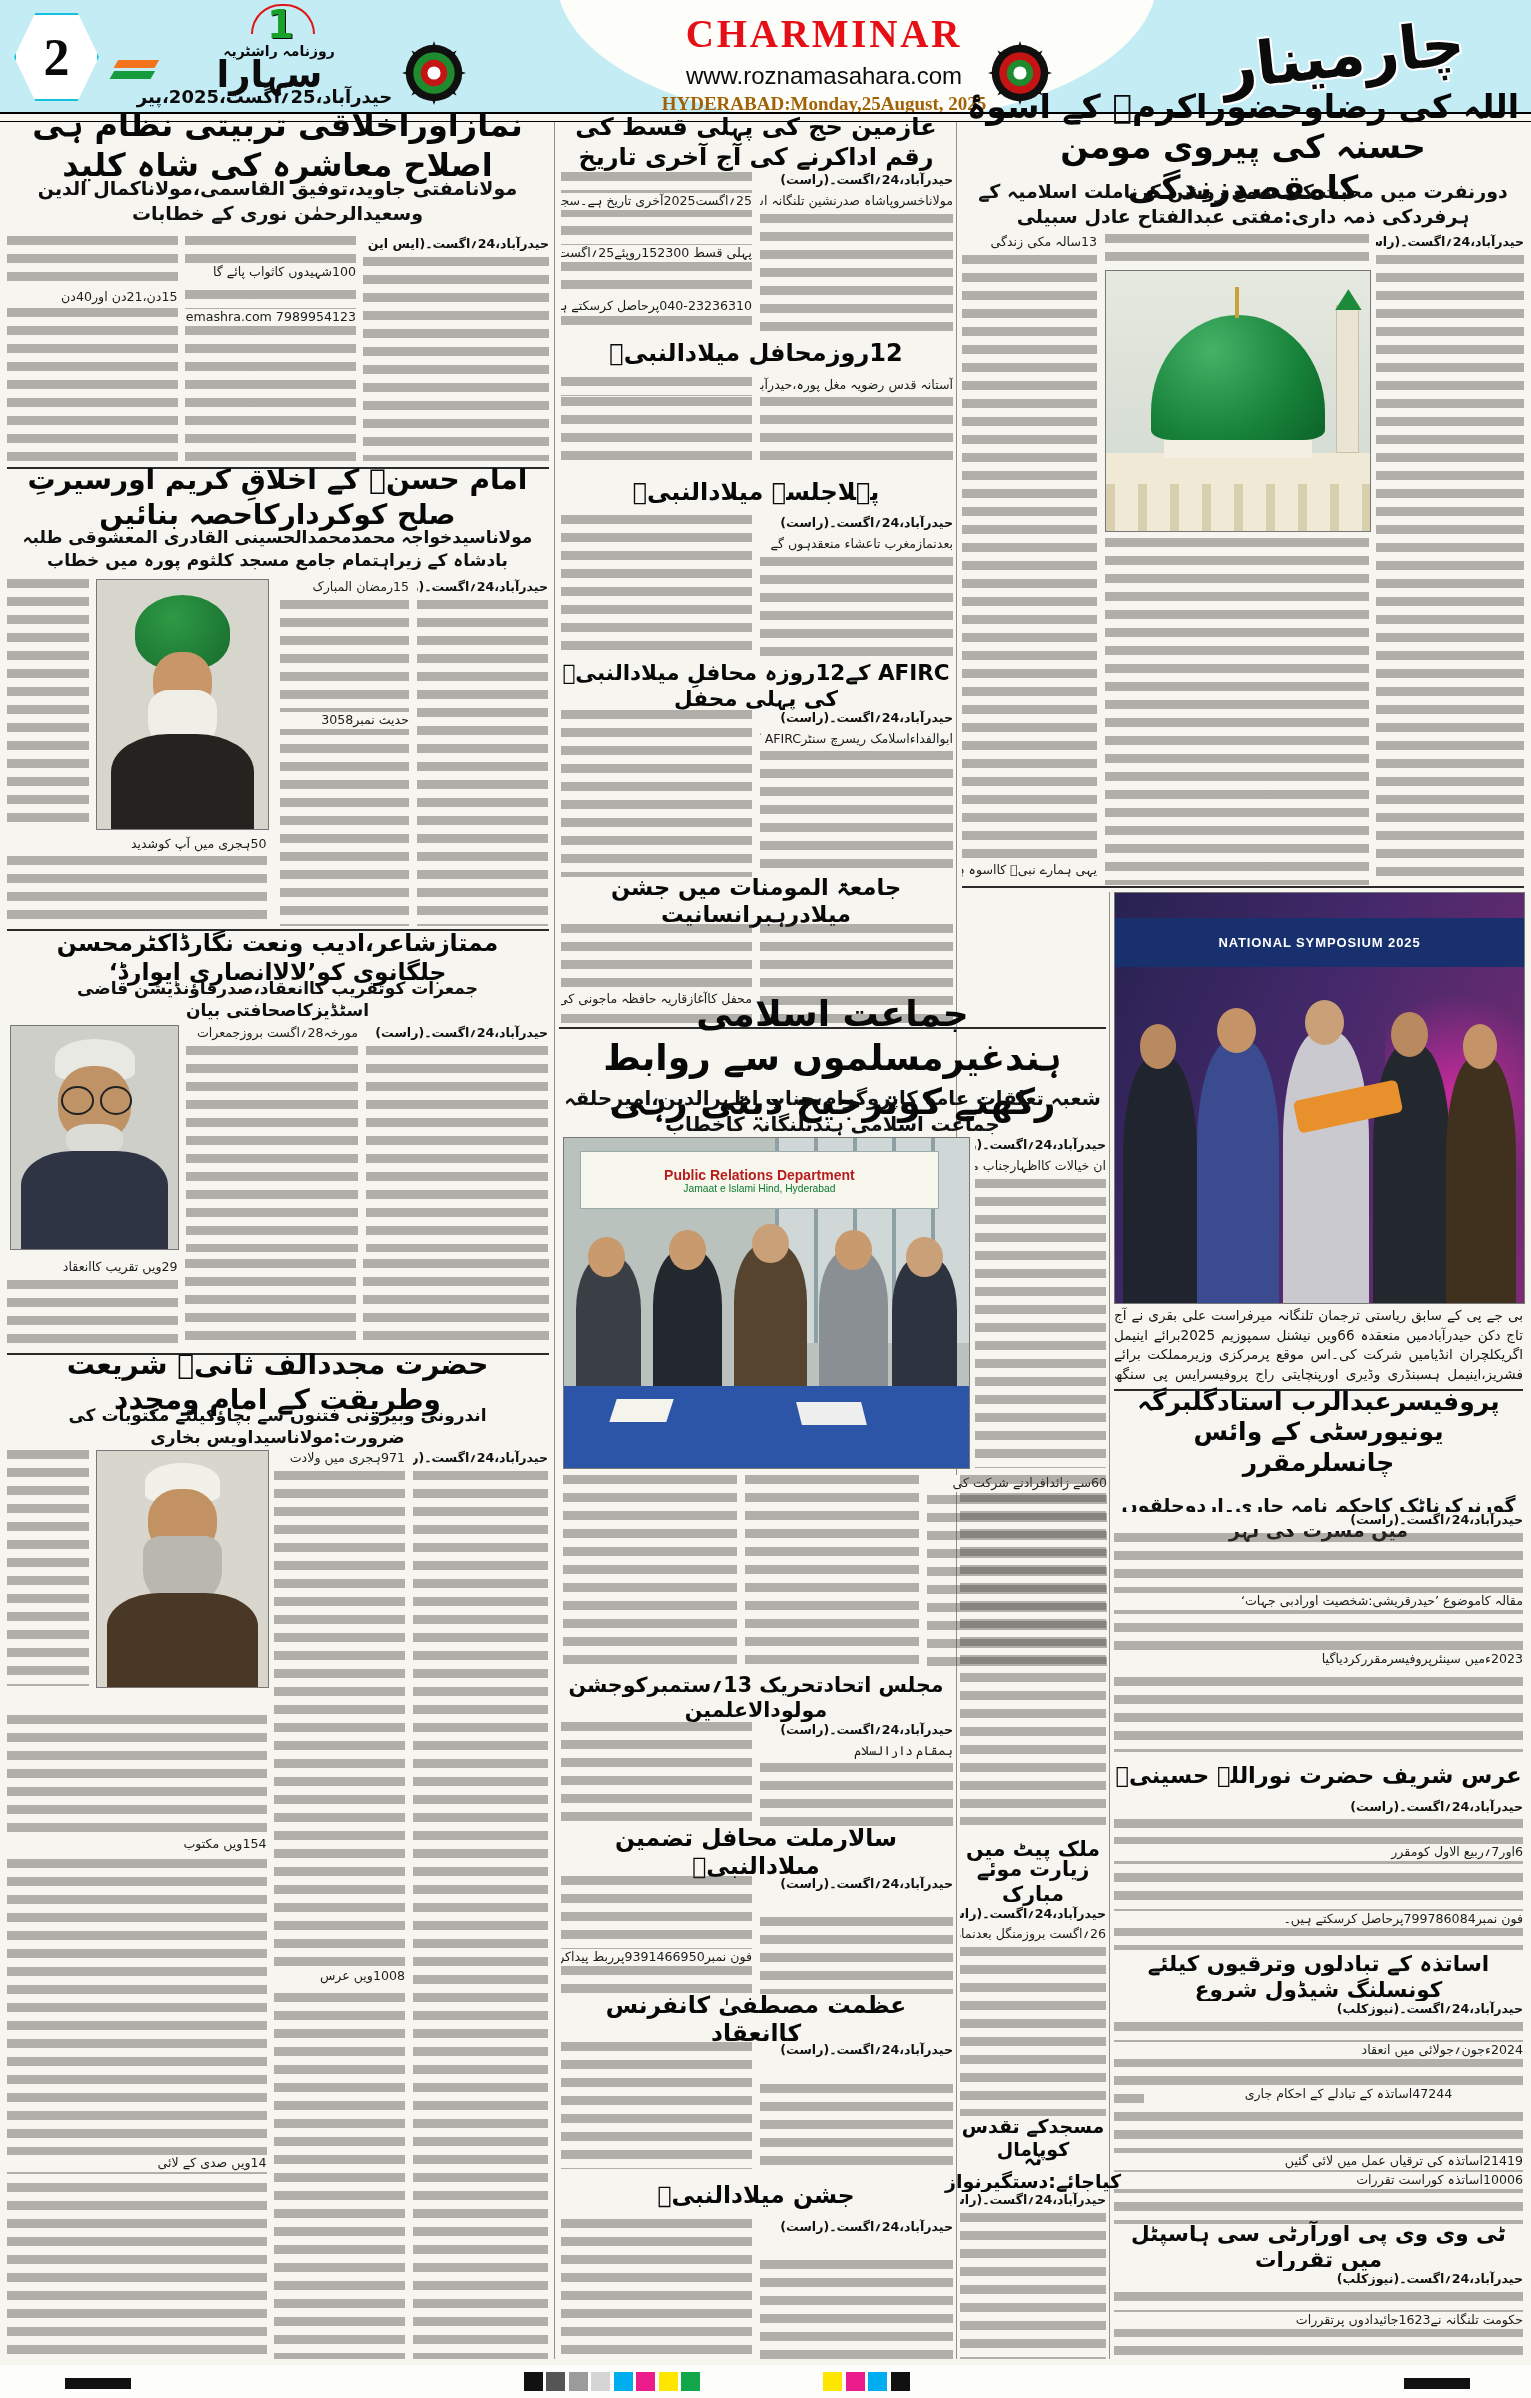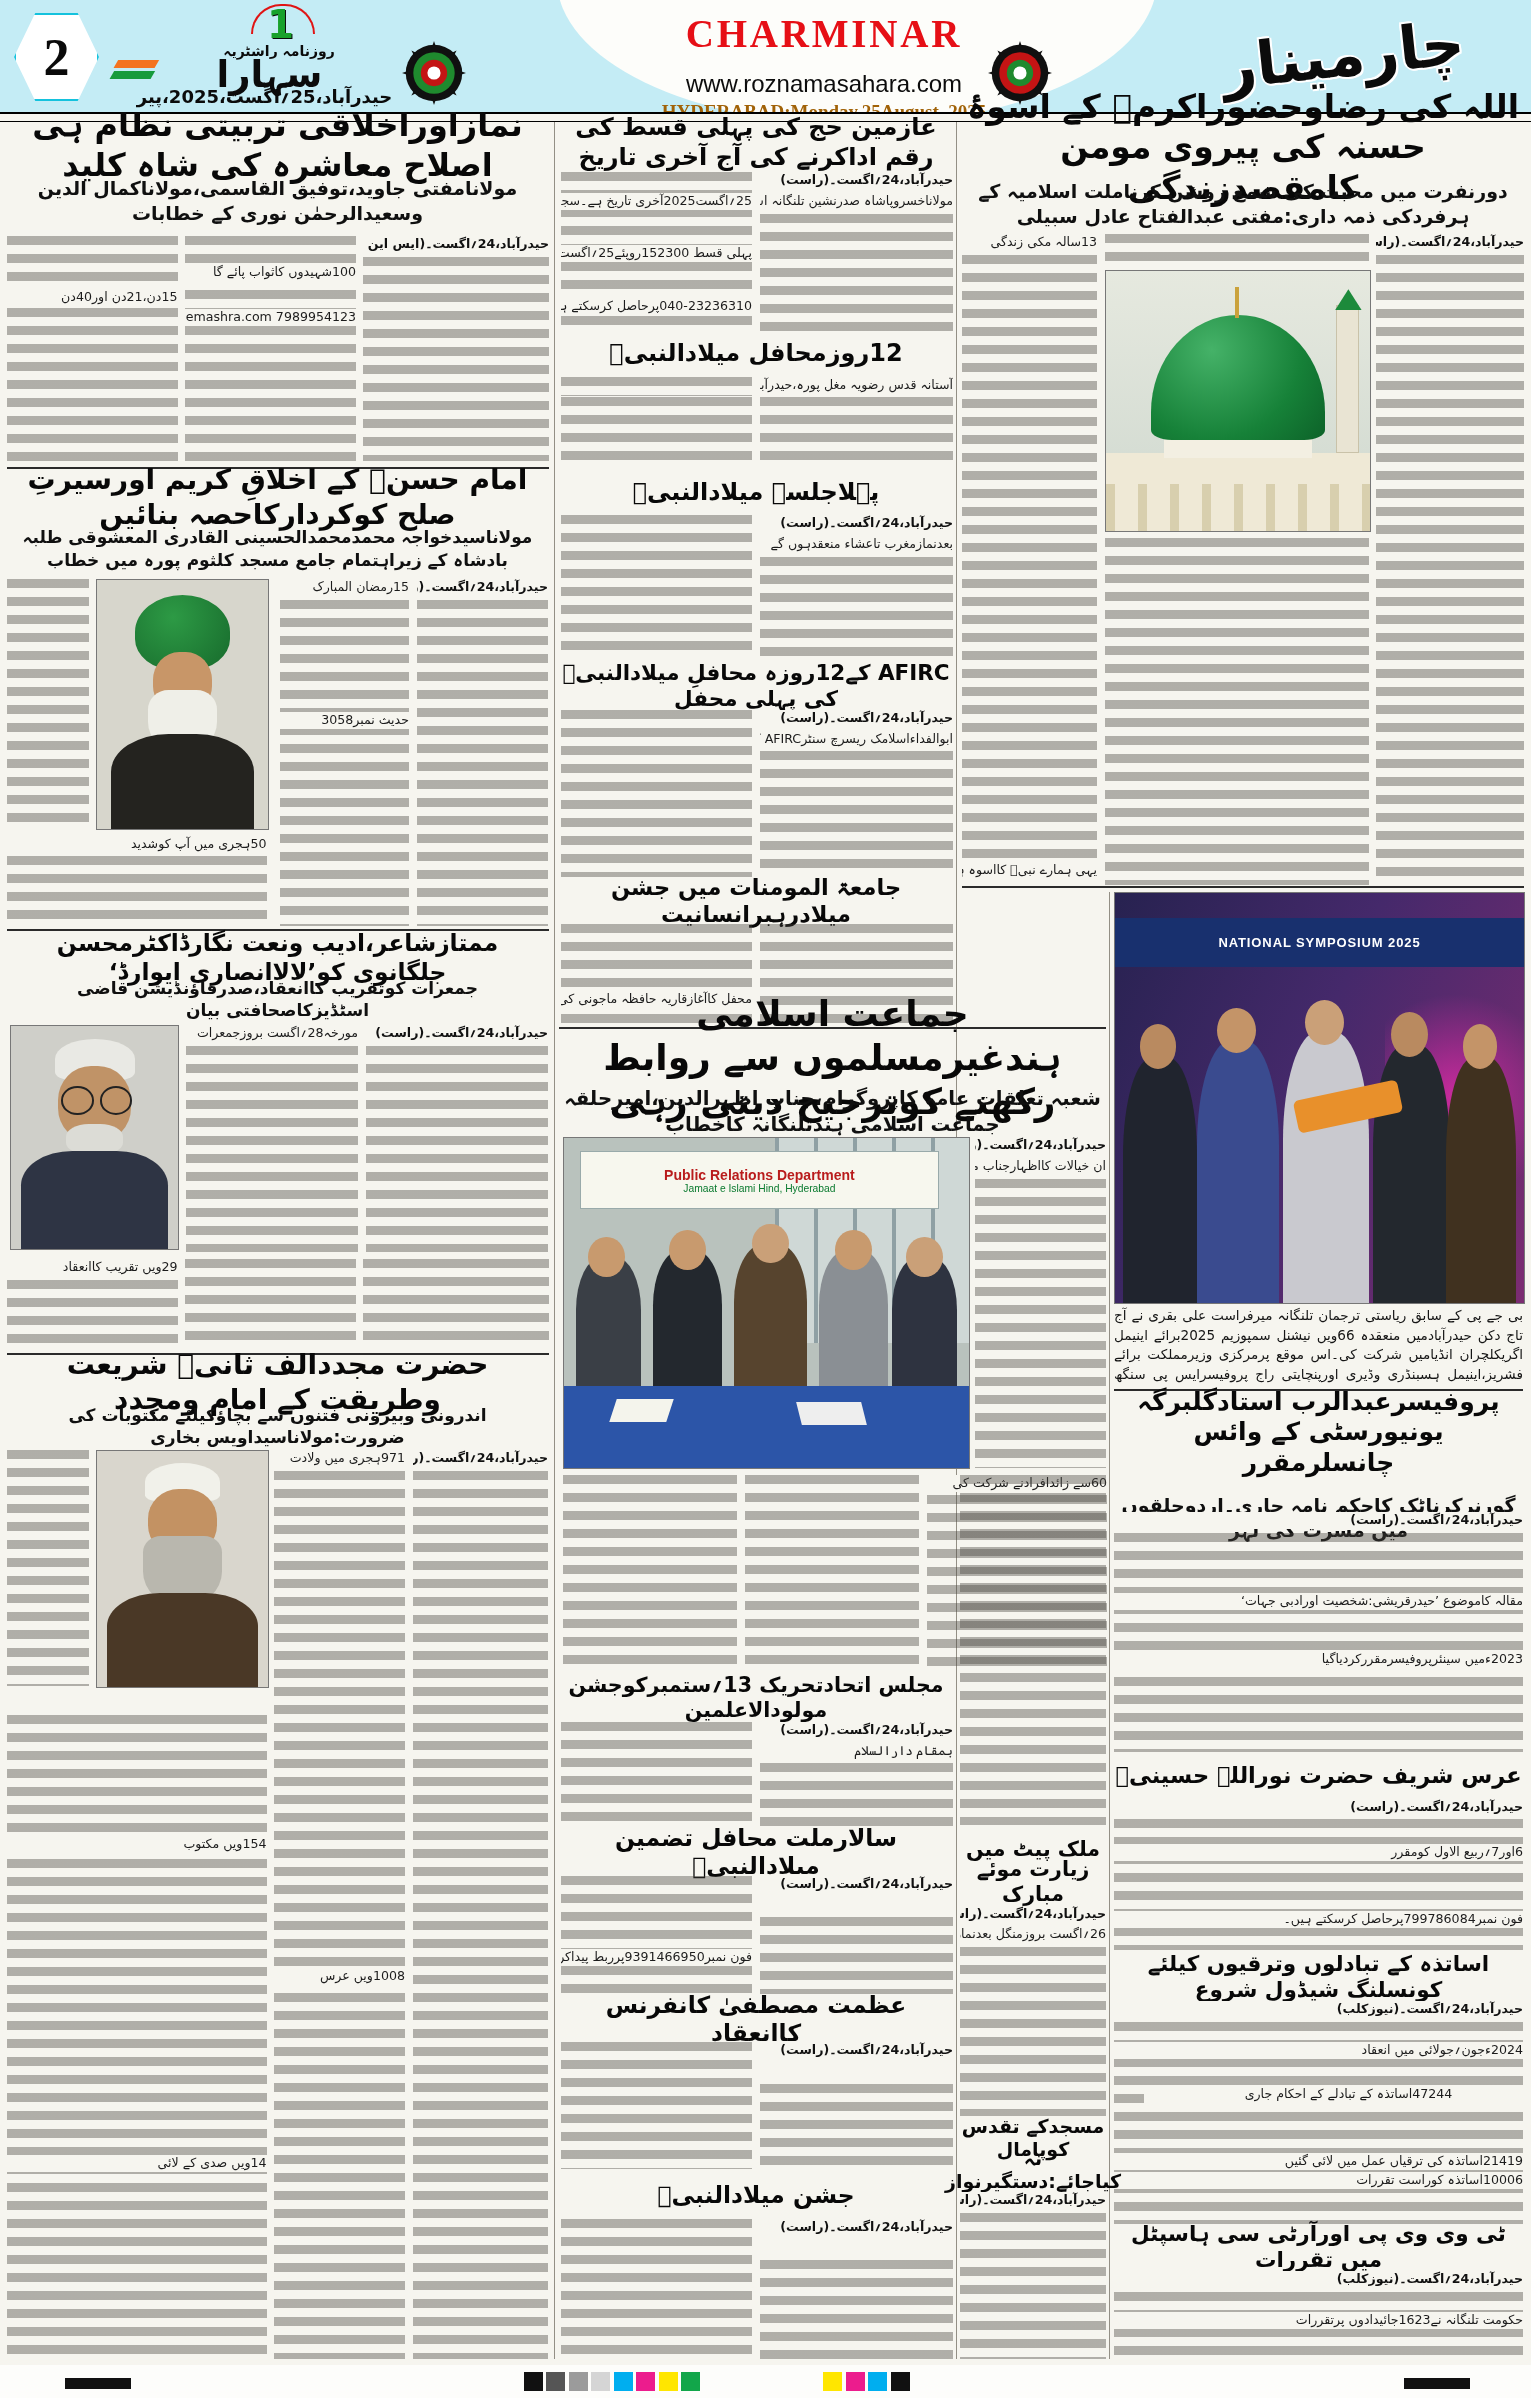--- a/index.html
+++ b/index.html
@@ -86,21 +86,21 @@
             <path d="M58 58 L46 52 L52 46 Z"></path>
         </g>
         <circle cx="34" cy="34" r="22" fill="#c41414"></circle>
         <circle cx="34" cy="34" r="14" fill="#1f8a2e"></circle>
         <circle cx="34" cy="34" r="7" fill="#ffffff"></circle>
       </g>
     </svg>
 
     <div class="abs" style="left:600px;top:11.2px;width:450px;text-align:center;">
       <div style="font:900 39px 'Liberation Serif',serif;color:#e60f16;letter-spacing:2.8px;">CHARMINAR</div>
-      <div style="font:400 24px 'Liberation Sans',sans-serif;color:#0c0c0c;margin-top:14px;">www.roznamasahara.com</div>
+      <div style="font:400 24px 'Liberation Sans',sans-serif;color:#0c0c0c;margin-top:6px;">www.roznamasahara.com</div>
       <div style="font:700 19px 'Liberation Serif',serif;color:#a16207;margin-top:2.8px;">HYDERABAD:Monday,25August, 2025</div>
     </div>
 
     <div class="abs u" style="left:1166px;top:0px;width:356px;height:109px;display:flex;align-items:center;justify-content:center;
          font:900 60px 'DejaVu Sans',sans-serif;transform:rotate(-6deg);
          text-shadow:-1.9px 0 #fff,1.9px 0 #fff,0 1.9px #fff,0 -1.9px #fff,1.9px 1.9px #fff,-1.9px -1.9px #fff;">چارمینار</div>
   </div>
   <div class="hdr-rule"></div>
 
   <div class="vr" style="left:555px;top:122px;height:2237px;"></div>

